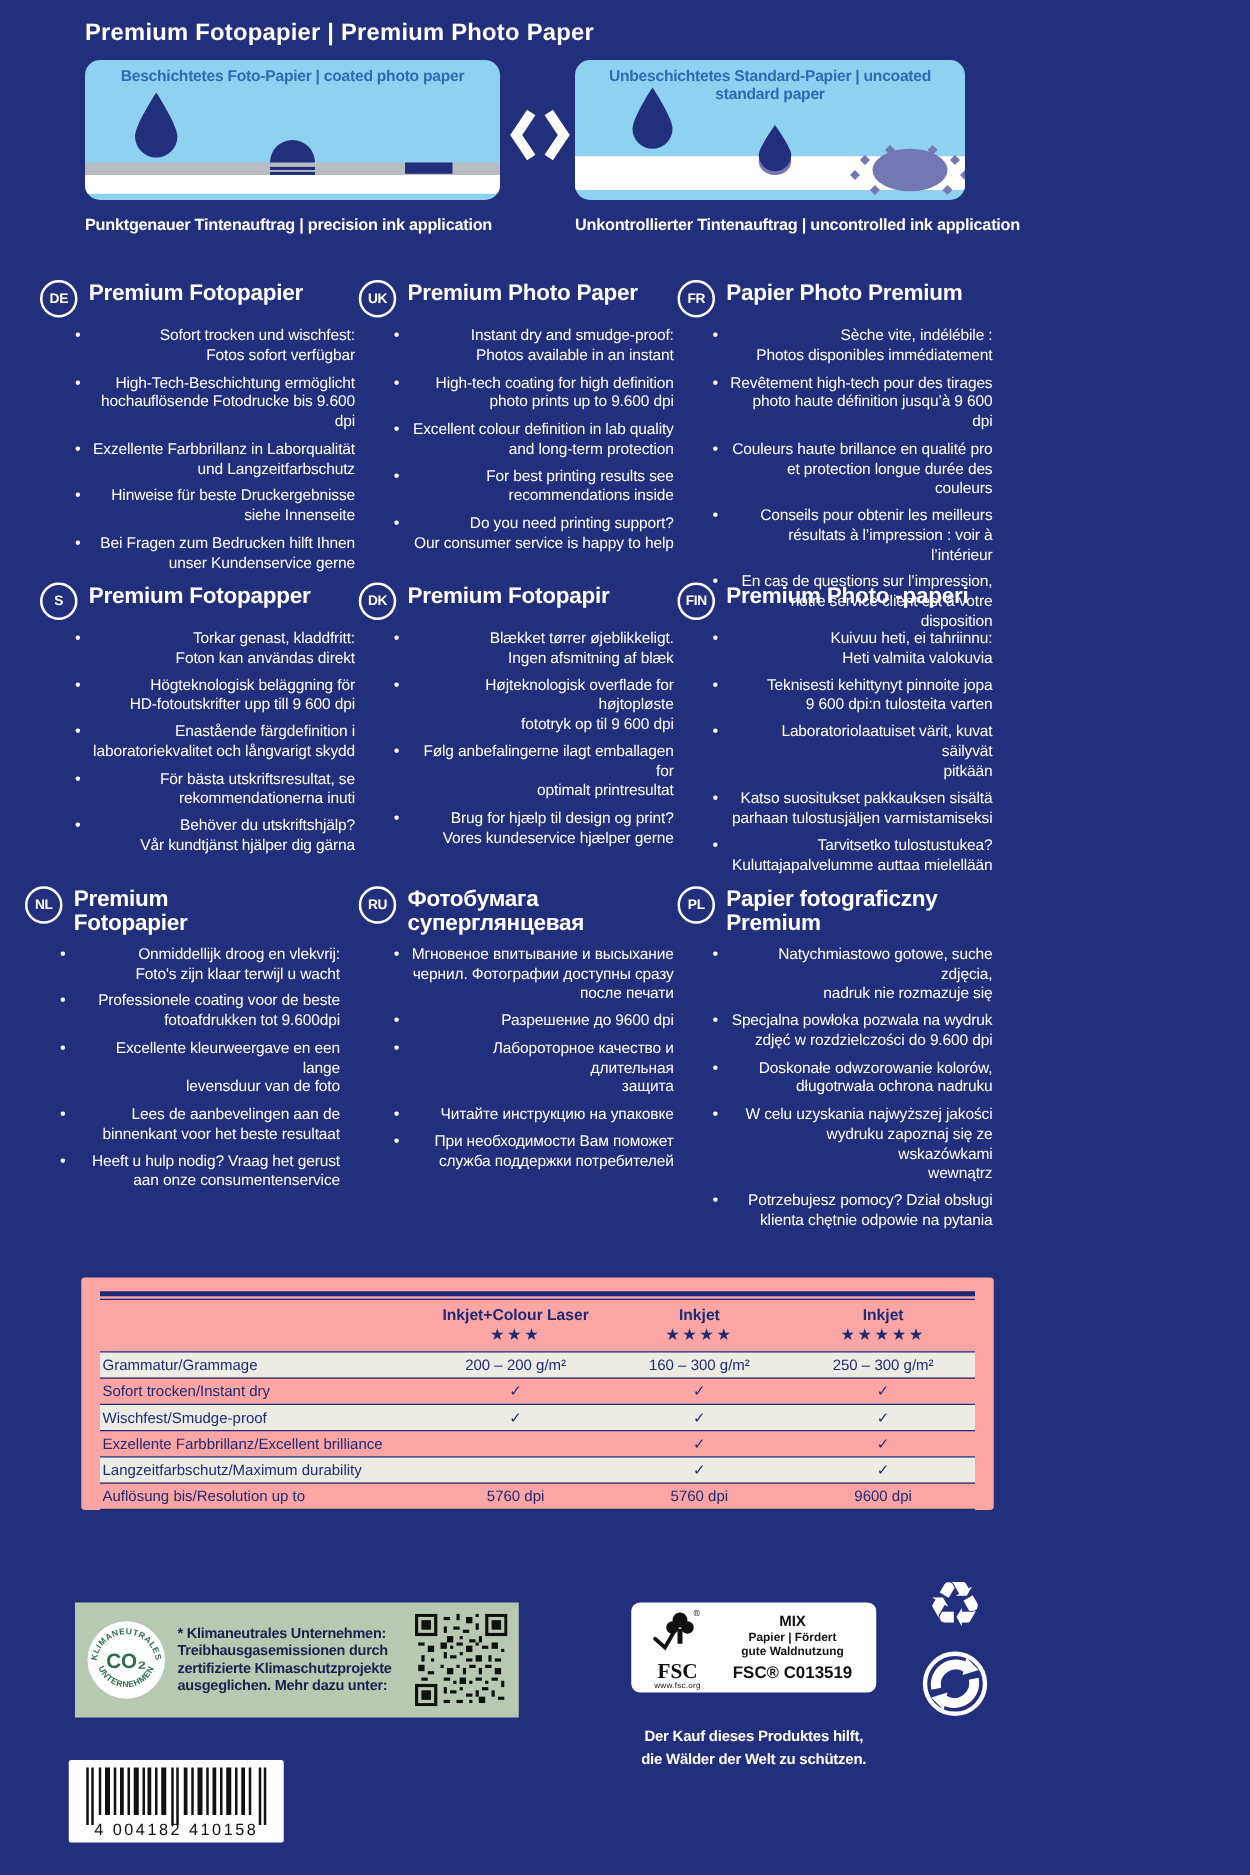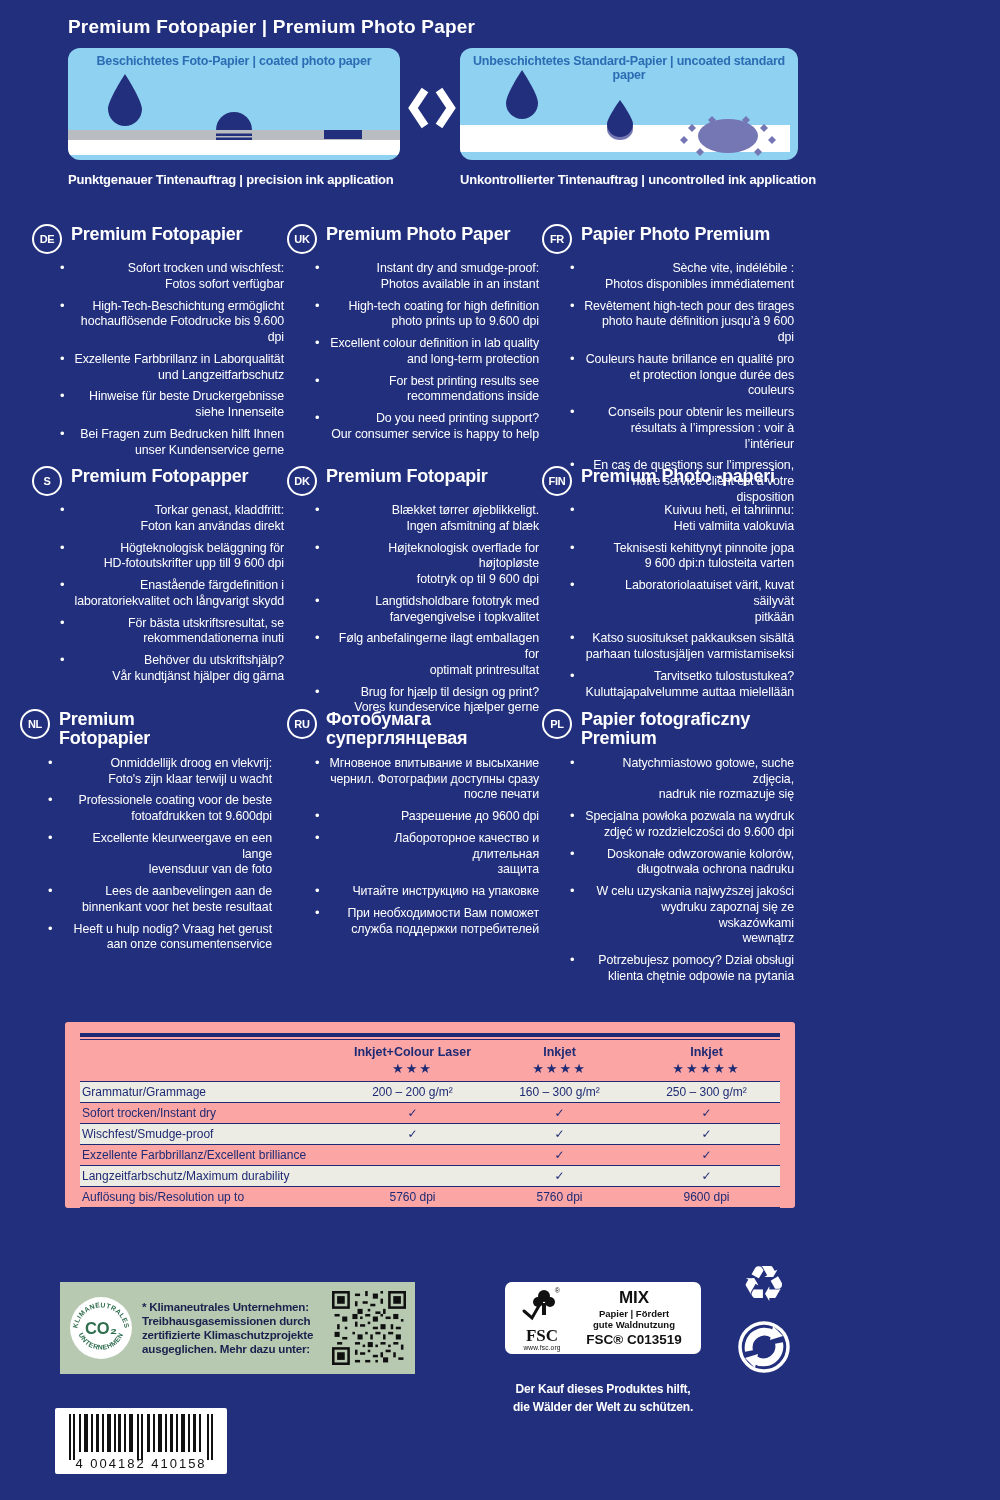--- a/index.html
+++ b/index.html
@@ -7,21 +7,21 @@
     --coat:#b9bcc0; --purple:#7477b4; --rowgray:#ecebe4; --greenbg:#b8c9b2; --green:#2f6e4f;
   }
   html,body{margin:0;padding:0;background:var(--navy);}
   .page{position:relative;width:1000px;height:1500px;background:var(--navy);
         font-family:"Liberation Sans",sans-serif;overflow:hidden;}
   .title{position:absolute;left:68px;top:16px;font-size:19px;font-weight:bold;color:#fff;letter-spacing:.2px;}
 
   
   .panel{position:absolute;top:48px;height:112px;background:var(--lblue);border-radius:12px;overflow:hidden;}
   .panel.left{left:68px;width:332px;}
-  .panel.right{left:460px;width:338px;}
+  .panel.right{left:460px;width:312px;}
   .panel-caption{position:absolute;top:6px;left:0;right:0;text-align:center;font-size:12.5px;color:var(--capblue);font-weight:bold;letter-spacing:-.2px;}
   .divider{position:absolute;left:406px;top:84px;width:52px;height:48px;}
   .diagram-footer{position:absolute;top:172px;color:#fff;font-size:13px;font-weight:bold;letter-spacing:-.2px;}
   .diagram-footer.l{left:68px;} .diagram-footer.r{left:460px;}
 
   
   .lang{position:absolute;width:252px;color:#fff;}
   .lang-head{display:flex;gap:9px;align-items:flex-start;}
   .code{flex:0 0 30px;width:30px;height:30px;border:2px solid #fff;border-radius:50%;
         box-sizing:border-box;display:flex;align-items:center;justify-content:center;
@@ -48,21 +48,21 @@
   
   .climate-box{position:absolute;left:60px;top:1282px;width:355px;height:92px;background:var(--greenbg);
                display:flex;align-items:center;gap:9px;box-sizing:border-box;padding:0 9px;}
   .climate-text{flex:1;font-size:11.6px;font-weight:bold;line-height:1.22;color:#18224d;white-space:pre-line;letter-spacing:-.2px;}
   .fsc-box{position:absolute;left:505px;top:1282px;width:196px;height:72px;background:#fff;border-radius:7px;
            display:flex;align-items:center;box-sizing:border-box;padding:4px 6px;color:#111;}
   .fsc-left{flex:0 0 62px;text-align:center;}
   .fsc-word{font-family:"Liberation Serif",serif;font-size:17px;font-weight:bold;line-height:1;margin-top:-2px;}
   .fsc-url{font-size:6.5px;letter-spacing:.2px;}
   .fsc-right{flex:1;text-align:center;line-height:1.15;}
-  .fsc-mix{font-size:17px;font-weight:bold;}
+  .fsc-mix{font-size:12px;font-weight:bold;}
   .fsc-desc{font-size:9.5px;font-weight:bold;white-space:pre-line;margin:1px 0 2px 0;}
   .fsc-code{font-size:13.5px;font-weight:bold;}
   .mobius{position:absolute;left:736px;top:1256px;width:56px;height:56px;color:#fff;font-family:"DejaVu Sans",sans-serif;
           font-size:50px;line-height:56px;text-align:center;}
   .greendot{position:absolute;left:737px;top:1320px;width:54px;height:54px;}
   .help-text{position:absolute;left:460px;top:1380px;width:286px;text-align:center;color:#fff;
              font-size:12px;font-weight:bold;line-height:1.5;white-space:pre-line;letter-spacing:-.2px;}
   .barcode{position:absolute;left:55px;top:1408px;width:172px;height:66px;background:#fff;border-radius:2px;}
 </style>
 </head>
@@ -196,22 +196,20 @@
   <section class="lang" style="left:287px;top:466px">
     <div class="lang-head">
         <span class="code">DK</span>
       <h2>Premium Fotopapir</h2>
       </div>
     <ul>
       <li>Blækket tørrer øjeblikkeligt.
 Ingen afsmitning af blæk</li>
       <li>Højteknologisk overflade for højtopløste
 fototryk op til 9 600 dpi</li>
-      <li>Langtidsholdbare fototryk med
-farvegengivelse i topkvalitet</li>
       <li>Følg anbefalingerne ilagt emballagen for
 optimalt printresultat</li>
       <li>Brug for hjælp til design og print?
 Vores kundeservice hjælper gerne</li>
     </ul>
   </section>
 
   <section class="lang" style="left:542px;top:466px">
     <div class="lang-head">
         <span class="code">FIN</span>

